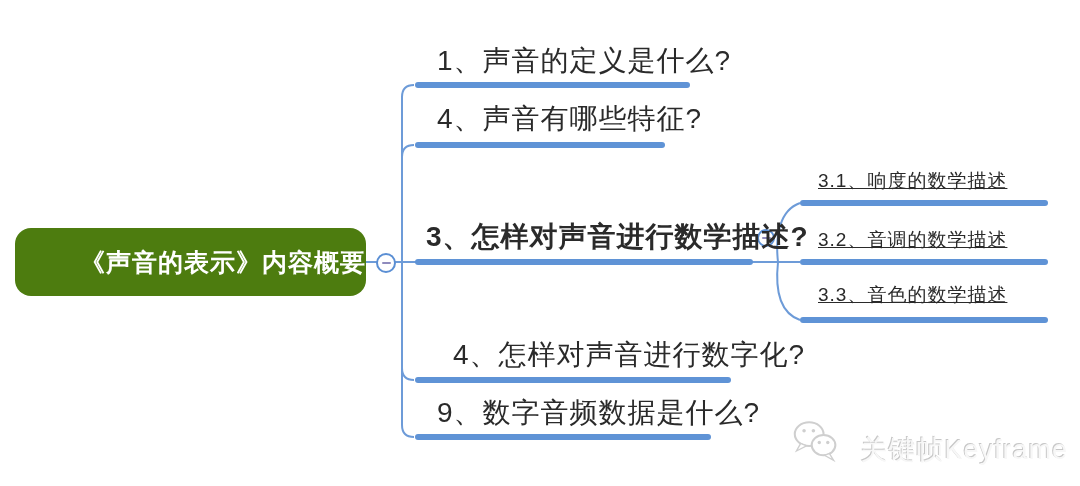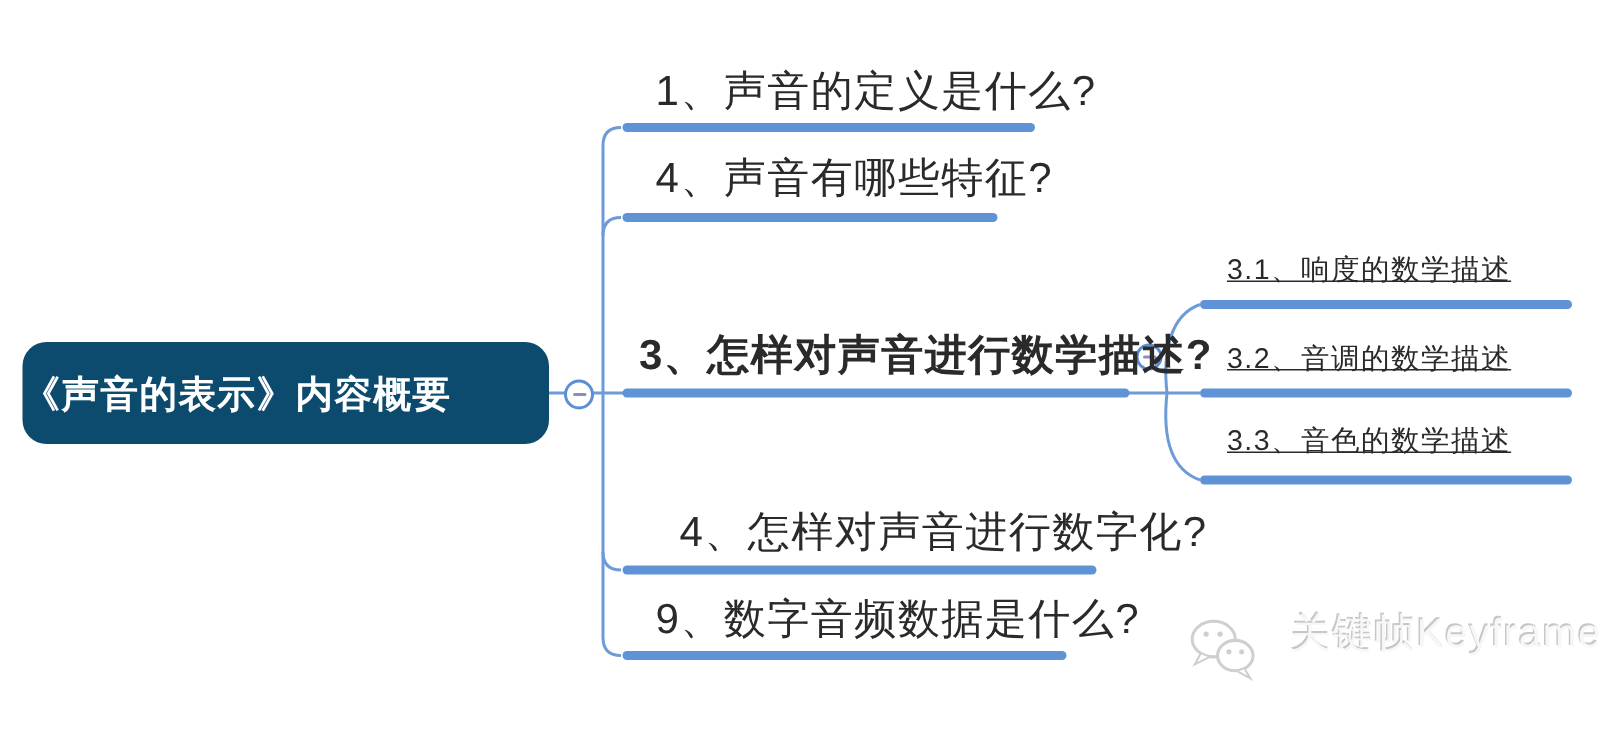--- a/index.html
+++ b/index.html
@@ -4,22 +4,22 @@
 <style>
   html,body{margin:0;padding:0;}
   body{
     width:1080px;height:486px;position:relative;background:#ffffff;
     font-family:"Liberation Sans","DejaVu Sans",sans-serif;
     overflow:hidden;
   }
   #connectors{position:absolute;left:0;top:0;width:1080px;height:486px;}
   .root-node{
     position:absolute;left:15px;top:228px;width:351px;height:68px;
-    background:#0c4a6e;border-radius:16px;
-    display:flex;align-items:center;justify-content:flex-start;
+    background:#4d7c0f;border-radius:16px;
+    display:flex;align-items:center;justify-content:flex-end;
     color:#ffffff;font-size:25px;font-weight:bold;letter-spacing:1px;
     cursor:default;
   }
   .branch-label{
     position:absolute;font-size:28px;color:#2a2a2a;line-height:26px;
     white-space:nowrap;letter-spacing:1px;
   }
   .child-label{
     position:absolute;font-size:19px;color:#2a2a2a;line-height:24px;
     white-space:nowrap;letter-spacing:1px;text-decoration:underline;
@@ -35,21 +35,21 @@
   .collapse-btn{
     position:absolute;background:#ffffff;border:2px solid #5b8fd4;
     border-radius:50%;box-sizing:border-box;
     display:flex;align-items:center;justify-content:center;cursor:pointer;
   }
   .collapse-root{left:376px;top:253px;width:20px;height:20px;}
   .collapse-b3{left:757px;top:229px;width:18px;height:18px;}
   .minus-glyph{display:block;width:9px;height:2px;background:#8f8bbd;border-radius:1px;}
   .watermark{
     position:absolute;left:788px;top:404px;width:280px;height:64px;
-    display:flex;align-items:flex-start;gap:20px;pointer-events:none;
+    display:flex;align-items:flex-end;gap:20px;pointer-events:none;
   }
   .watermark-text{
     font-size:27px;color:#f7f7f7;letter-spacing:1px;white-space:nowrap;
     text-shadow:-1px -1px 0 #c7c7c7, 1px 1px 0 #ffffff;
   }
 </style>
 </head>
 <body>
 
 <svg id="connectors" viewBox="0 0 1080 486" xmlns="http://www.w3.org/2000/svg">

